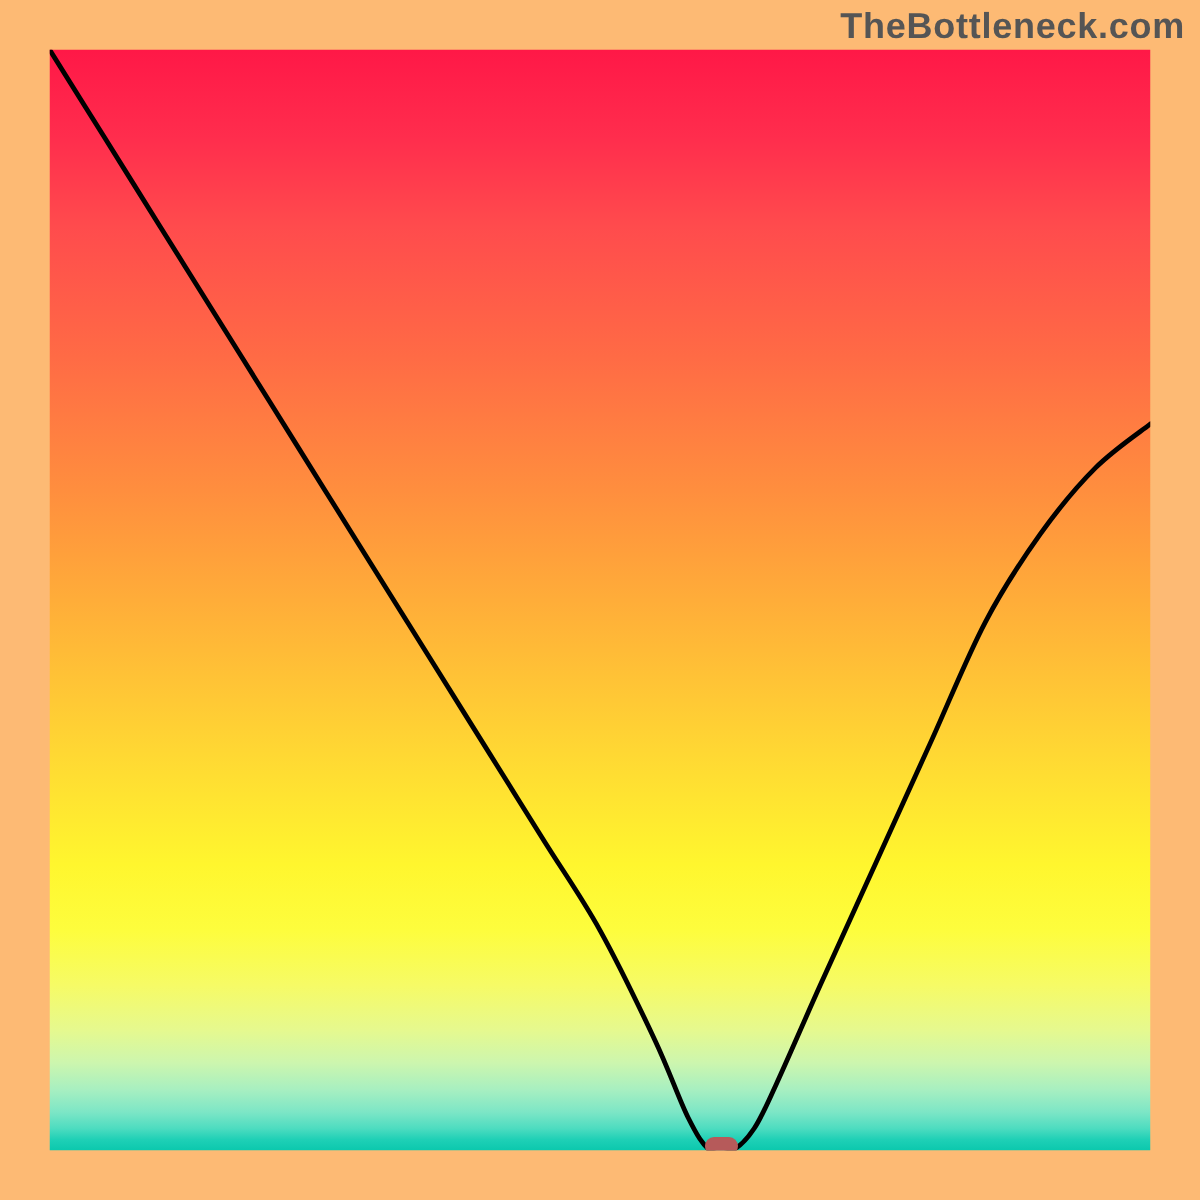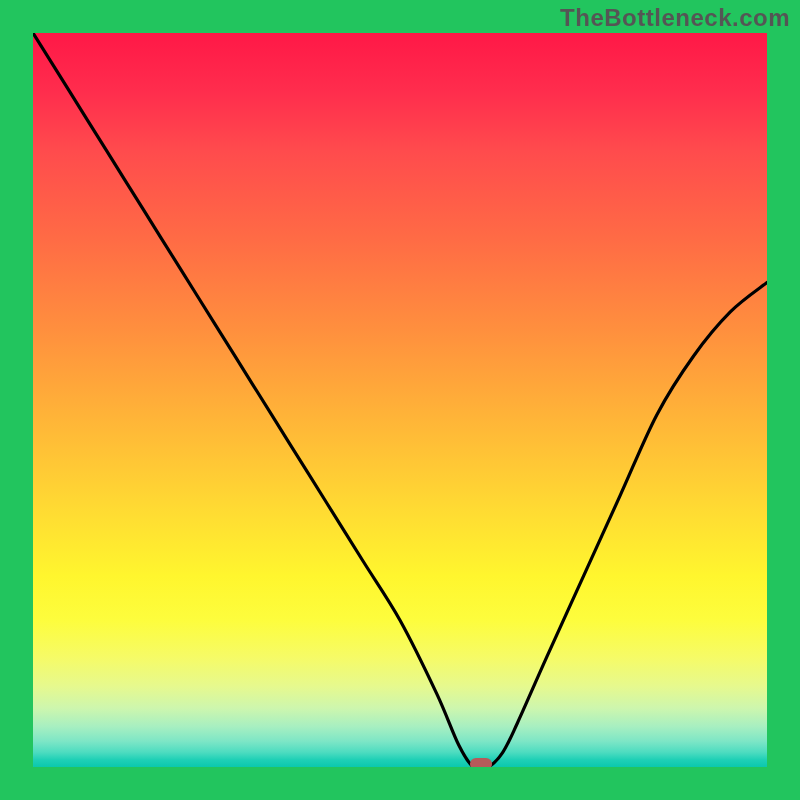--- a/index.html
+++ b/index.html
@@ -8,21 +8,21 @@
     width: 800px;
     height: 800px;
     background: #000;
     font-family: Arial, Helvetica, sans-serif;
     overflow: hidden;
   }
   .frame {
     position: relative;
     width: 800px;
     height: 800px;
-    background: #22c55e;
+    background: #fdba74;
   }
   .watermark {
     position: absolute;
     top: 4px;
     right: 10px;
     color: #555;
     font-size: 24px;
     font-weight: bold;
     letter-spacing: 0.5px;
     z-index: 20;

